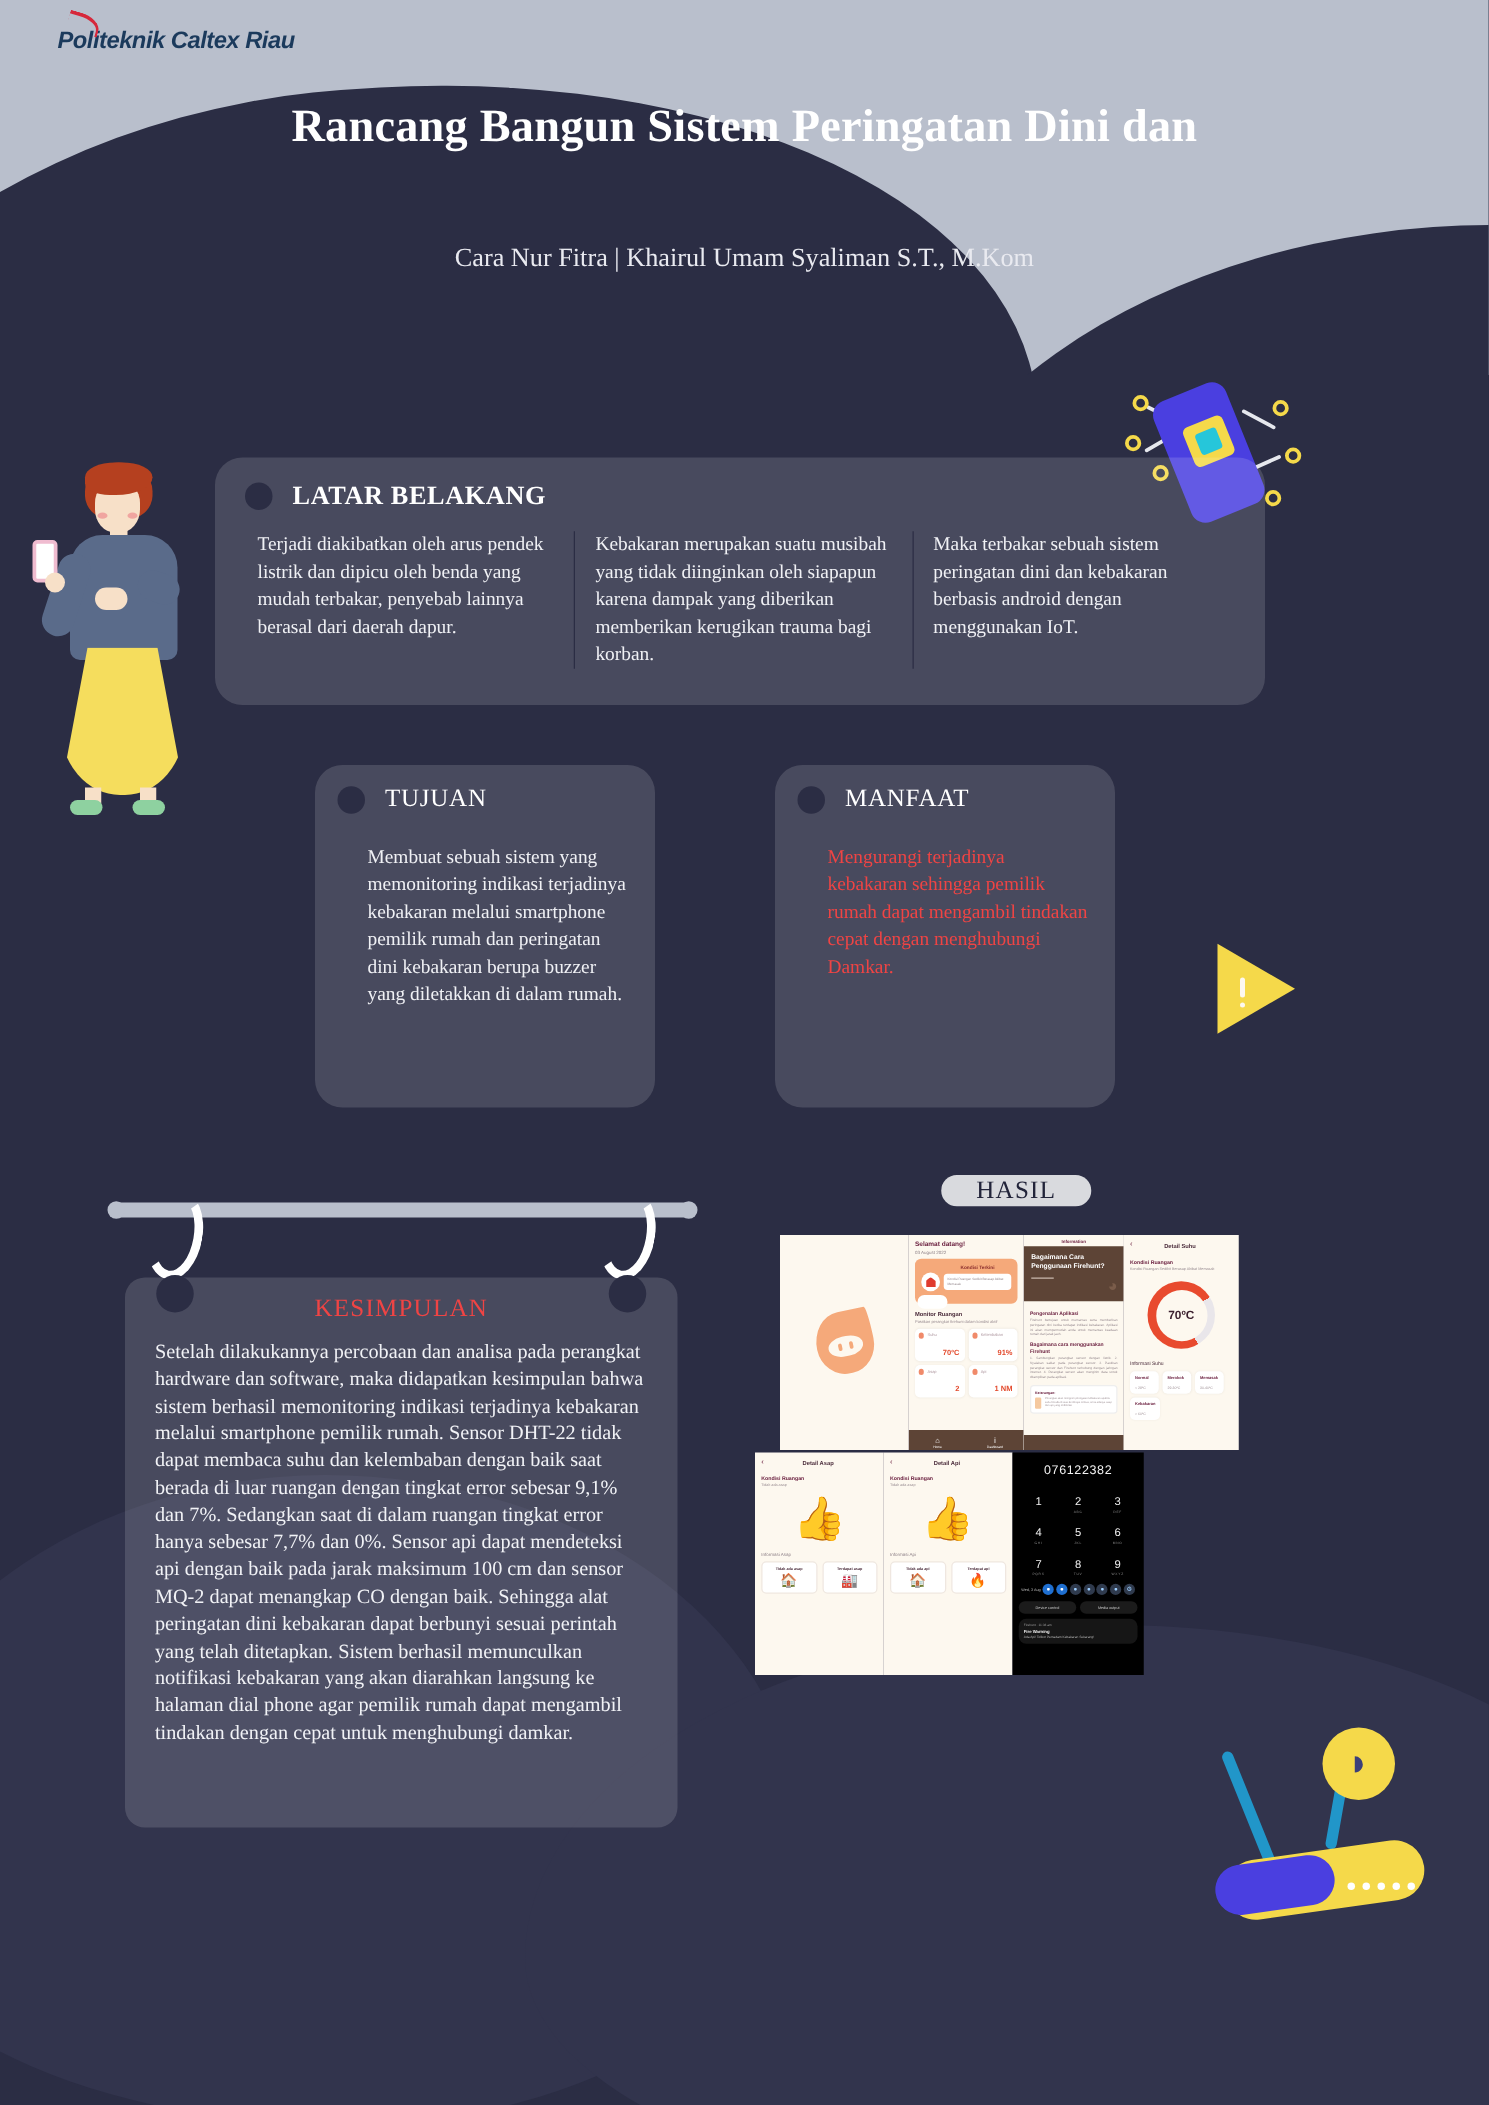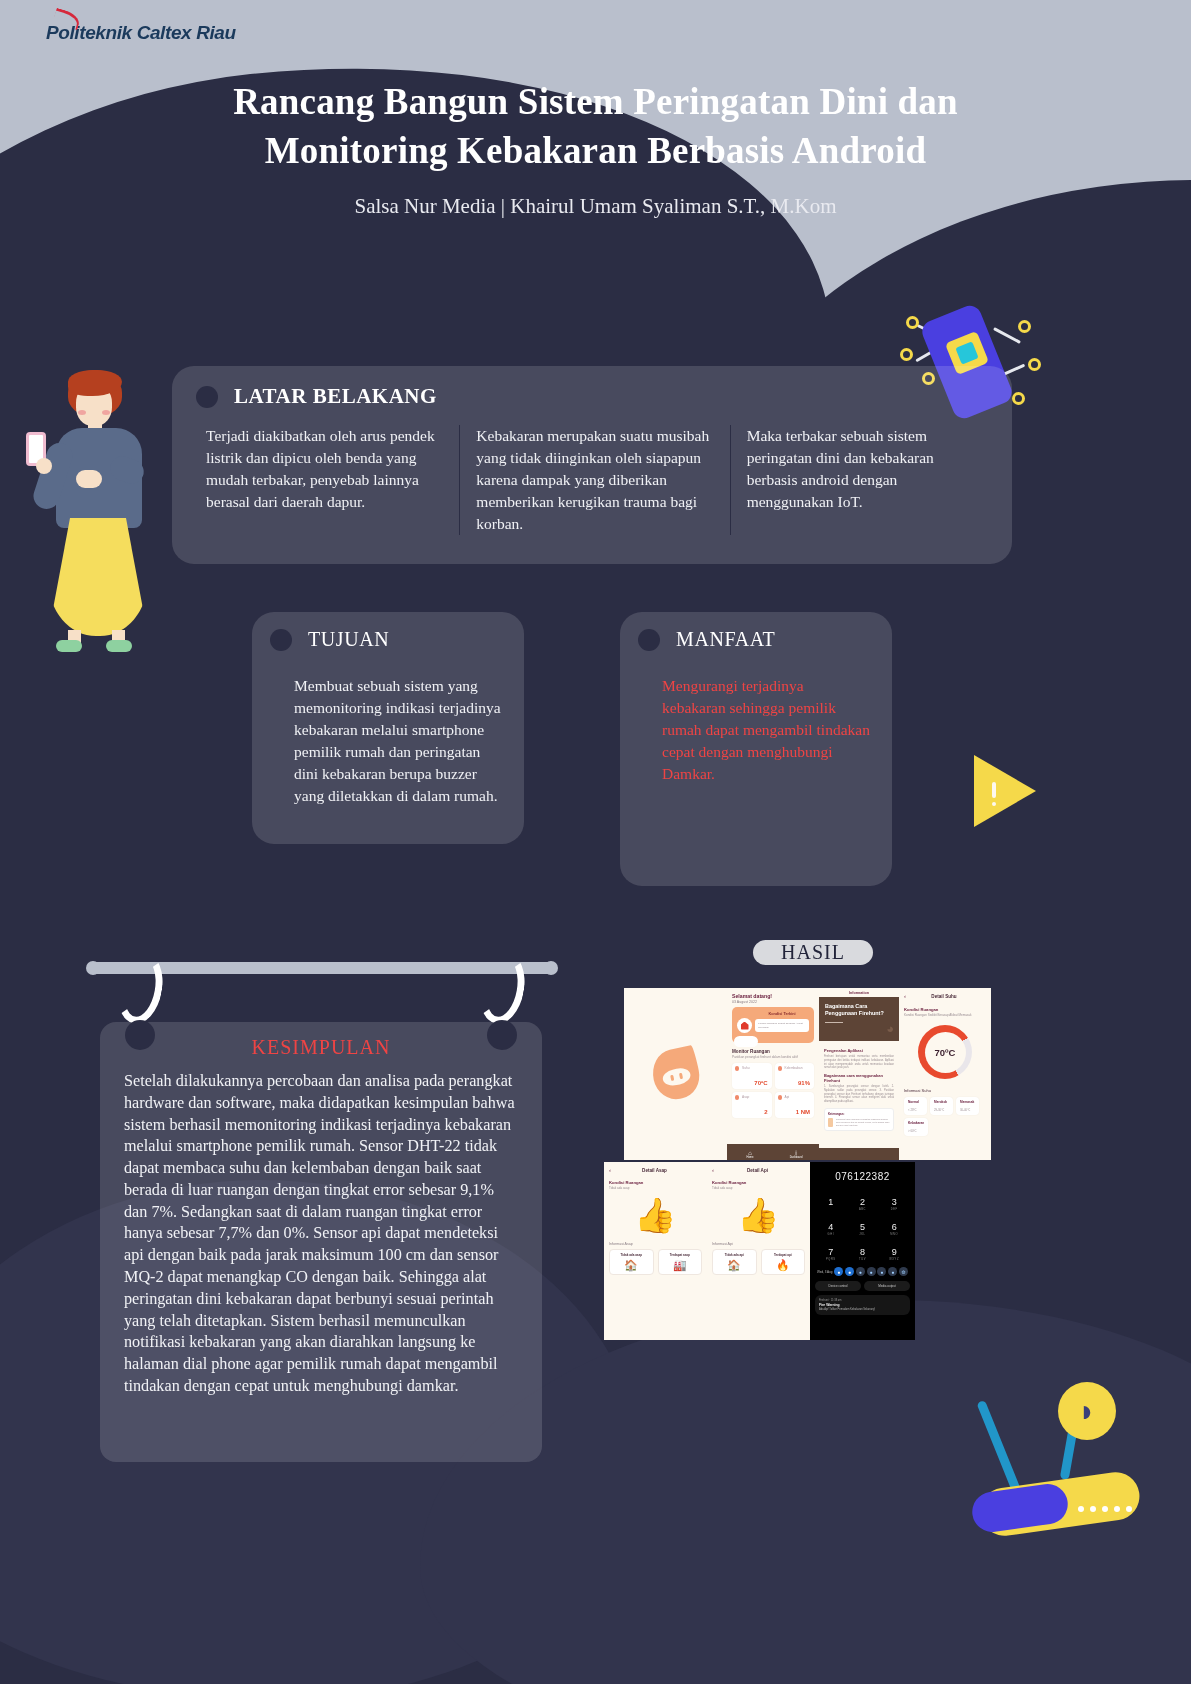--- a/index.html
+++ b/index.html
@@ -106,21 +106,21 @@
   .latar-cols {
     display: flex; margin-top: 16px; padding: 0 12px 0 18px;
   }
   .latar-col {
     flex: 1; padding: 0 16px;
     color: #f0f1f5; font-size: 15.5px; line-height: 1.42;
   }
   .latar-col + .latar-col { border-left: 1px solid #2b2d44; }
 
   
-  #tujuan { left: 252px; top: 612px; width: 272px; height: 232px; }
+  #tujuan { left: 252px; top: 612px; width: 272px; height: 274px; }
   #tujuan .card-head { padding: 16px 0 0 18px; }
   #tujuan .card-title { font-size: 20px; letter-spacing: 0.6px; }
   #tujuan .body {
     margin: 24px 22px 0 42px;
     color: #f0f1f5; font-size: 15.5px; line-height: 1.42;
   }
 
   
   #manfaat { left: 620px; top: 612px; width: 272px; height: 274px; }
   #manfaat .card-head { padding: 16px 0 0 18px; }
@@ -378,23 +378,22 @@
 <div class="header-band">
   <div class="header-curve"></div>
   <div class="header-curve2"></div>
 </div>
 <div class="logo">
   <span class="swoosh"></span>
   <span>Politeknik Caltex Riau</span>
 </div>
 <div class="poster-title">
   <div>Rancang Bangun Sistem Peringatan Dini dan</div>
-  <div>Monitoring Kebakaran Berbasis Android</div>
-</div>
-<div class="poster-authors">Salsa Nur Media | Khairul Umam Syaliman S.T., M.Kom</div>
+</div>
+<div class="poster-authors">Cara Nur Fitra | Khairul Umam Syaliman S.T., M.Kom</div>
 
 <div class="woman">
   <div class="w-hair"></div>
     <div class="w-face"></div>
     <div class="w-fringe"></div>
   <div class="w-cheek l"></div>
     <div class="w-cheek r"></div>
   <div class="w-neck"></div>
     <div class="w-body"></div>
   <div class="w-arm-l"></div>

